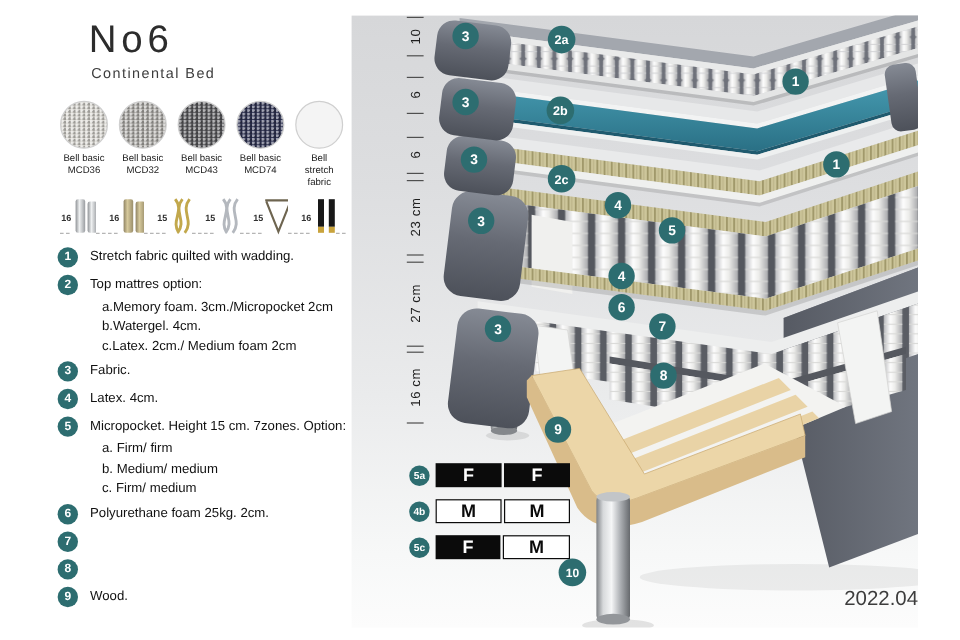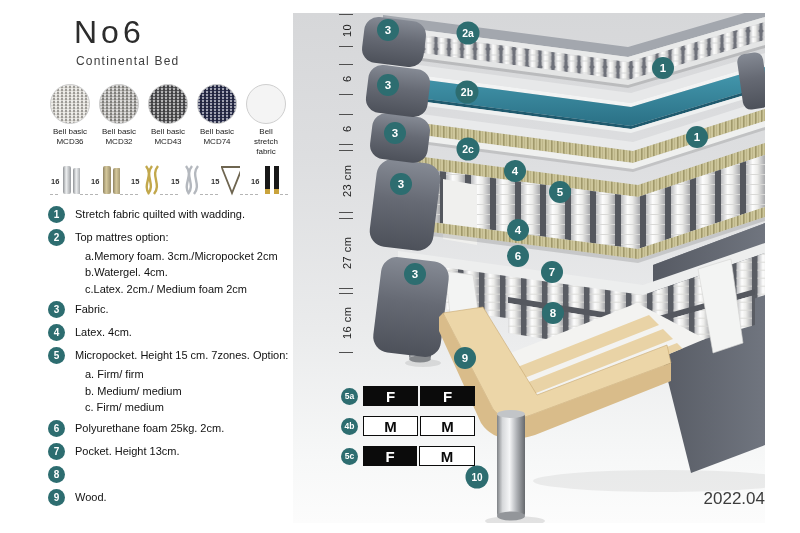--- a/index.html
+++ b/index.html
@@ -182,21 +182,20 @@
       </div>
     <div class="sub">a. Firm/ firm</div>
     <div class="sub">b. Medium/ medium</div>
     <div class="sub">c. Firm/ medium</div>
     <div class="li">
         <span class="badge">6</span>
         <span class="txt">Polyurethane foam 25kg. 2cm.</span>
       </div>
     <div class="li">
         <span class="badge">7</span>
-        <span class="txt">Pocket. Height 13cm.</span>
       </div>
     <div class="li">
         <span class="badge">8</span>
       </div>
     <div class="li">
         <span class="badge">9</span>
         <span class="txt">Wood.</span>
       </div>
 
   </div>

